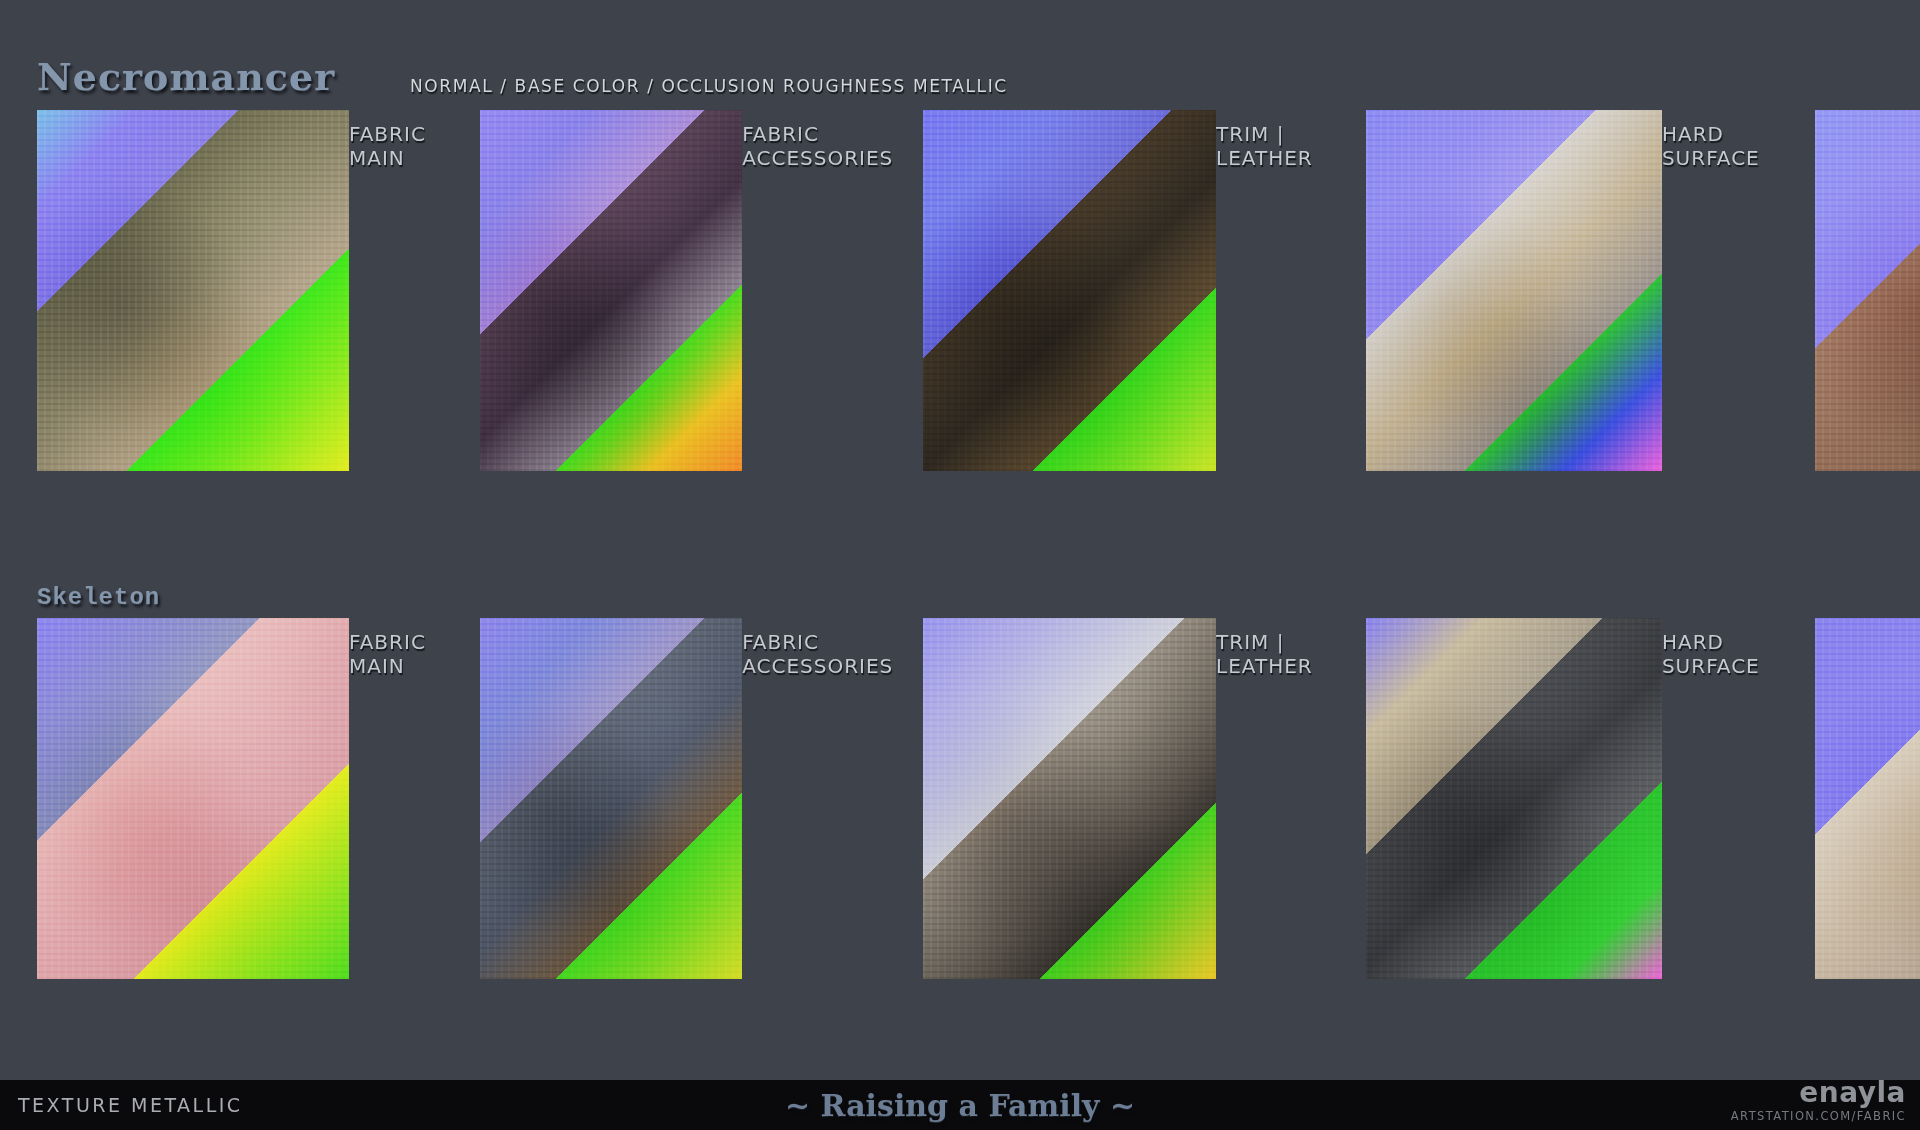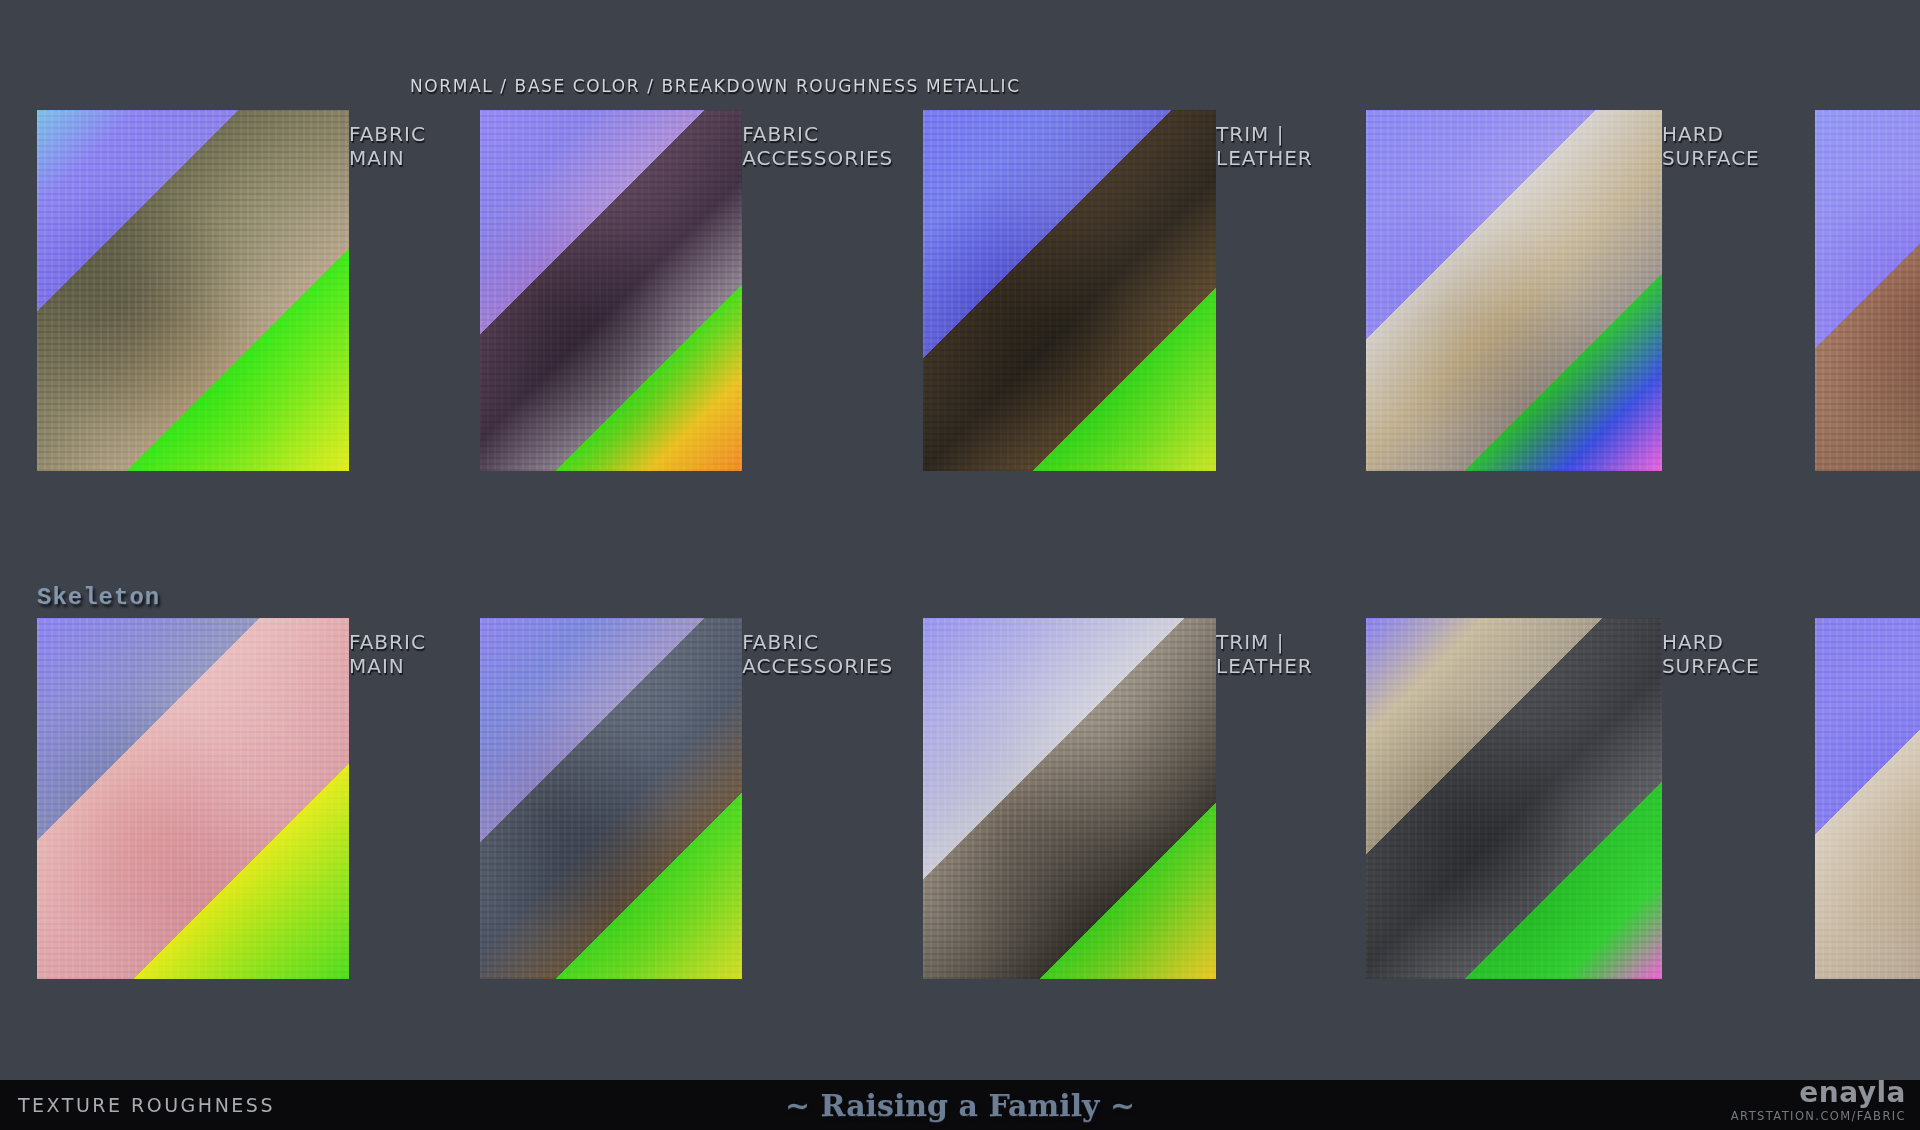--- a/index.html
+++ b/index.html
@@ -43,22 +43,23 @@
   .footer-right{position:absolute;right:14px;top:2px;bottom:12px;display:flex;
                 flex-direction:column;align-items:flex-end;justify-content:center;line-height:1.05;}
   .artist-logo{font-size:28px;font-weight:bold;letter-spacing:0.5px;color:var(--logo,#8f9298);}
   .artist-url{font-size:11.5px;letter-spacing:1.4px;color:var(--logo_sub,#76797f);margin-top:2px;}
 </style>
 </head>
 <body>
 
 <div class="canvas">
 
+  <div class="gothic section-title title-necromancer">Necromancer</div>
 
-  <div class="maps-legend">NORMAL / BASE COLOR / BREAKDOWN ROUGHNESS METALLIC</div>
+  <div class="maps-legend">NORMAL / BASE COLOR / OCCLUSION ROUGHNESS METALLIC</div>
 
   <div class="tile-row row-necromancer">
     <div class="tile-col">
       <div class="tile" style="background: linear-gradient(135deg, rgb(127, 192, 232) 0%, rgb(143, 134, 240) 15%, rgb(138, 128, 232) 30%, rgb(111, 109, 82) 30%, rgb(138, 132, 104) 48.5%, rgb(179, 164, 137) 67%, rgb(60, 232, 28) 67%, rgb(228, 236, 34) 100%);"></div>
       <div class="tile-label">FABRIC MAIN</div>
     </div>
     <div class="tile-col">
       <div class="tile" style="background: linear-gradient(135deg, rgb(151, 139, 242) 0%, rgb(141, 134, 234) 18%, rgb(169, 140, 216) 36%, rgb(86, 64, 84) 36%, rgb(64, 48, 66) 53%, rgb(141, 130, 144) 70%, rgb(70, 220, 30) 70%, rgb(236, 196, 38) 85%, rgb(240, 140, 44) 100%);"></div>
       <div class="tile-label">FABRIC ACCESSORIES</div>
     </div>
@@ -95,21 +96,21 @@
       <div class="tile" style="background: linear-gradient(135deg, rgb(139, 133, 240) 0%, rgb(201, 189, 162) 18%, rgb(167, 157, 138) 36%, rgb(70, 72, 76) 36%, rgb(55, 57, 61) 53%, rgb(92, 94, 98) 70%, rgb(44, 196, 46) 70%, rgb(56, 208, 56) 85%, rgb(238, 102, 216) 100%);"></div>
       <div class="tile-label">HARD SURFACE</div>
     </div>
     <div class="tile-col">
       <div class="tile" style="background: linear-gradient(135deg, rgb(139, 133, 238) 0%, rgb(145, 138, 240) 30%, rgb(221, 211, 196) 30%, rgb(202, 187, 166) 47.5%, rgb(184, 168, 150) 65%, rgb(242, 140, 30) 65%, rgb(232, 176, 32) 82.5%, rgb(66, 208, 34) 100%);"></div>
       <div class="tile-label">BODY</div>
     </div>
   </div>
 
   <div class="footer">
-    <div class="footer-left">TEXTURE ROUGHNESS</div>
+    <div class="footer-left">TEXTURE METALLIC</div>
     <div class="footer-center gothic">~ Raising a Family ~</div>
     <div class="footer-right">
       <div class="artist-logo">enayla</div>
       <div class="artist-url">ARTSTATION.COM/FABRIC</div>
     </div>
   </div>
 
 </div>
 
 </body></html>

